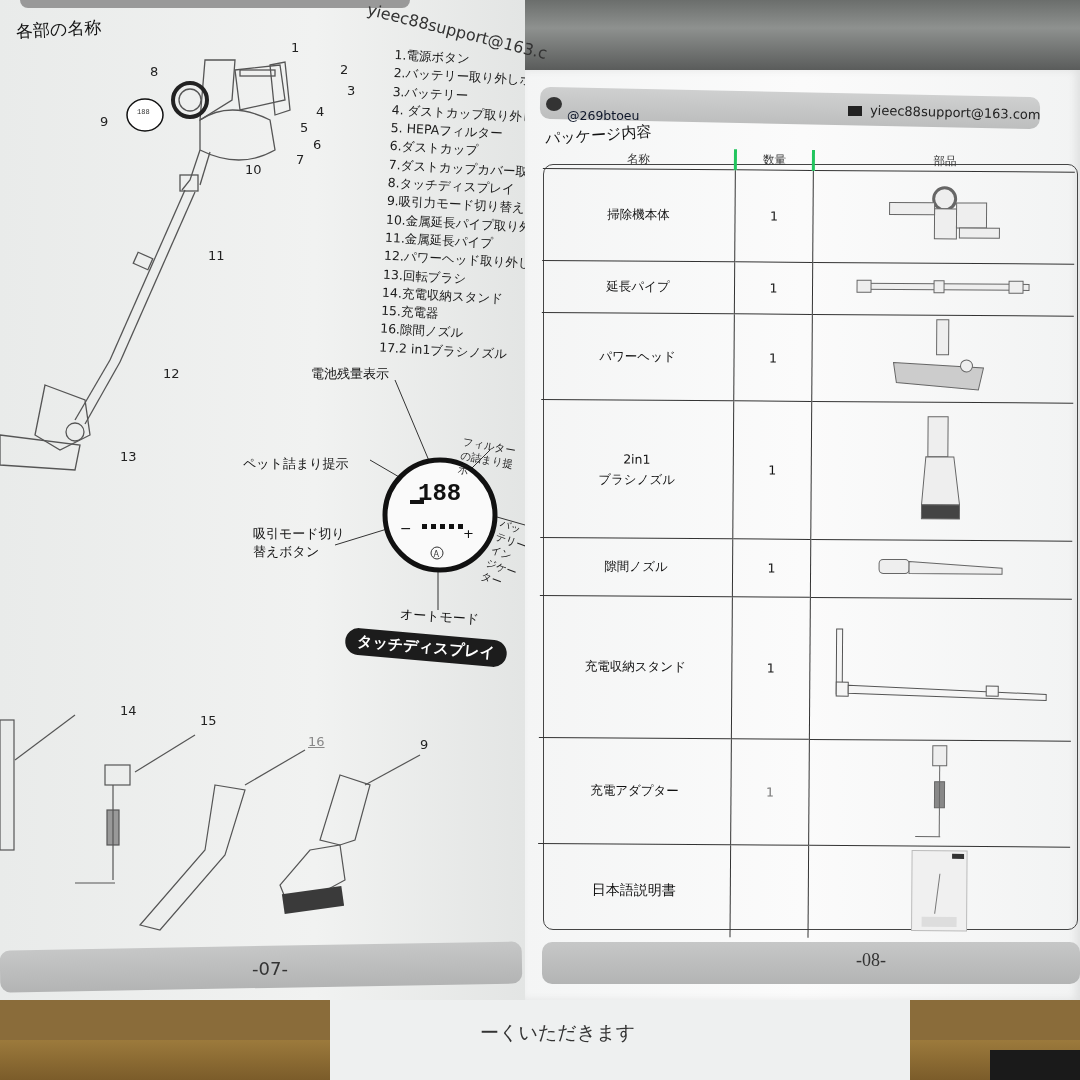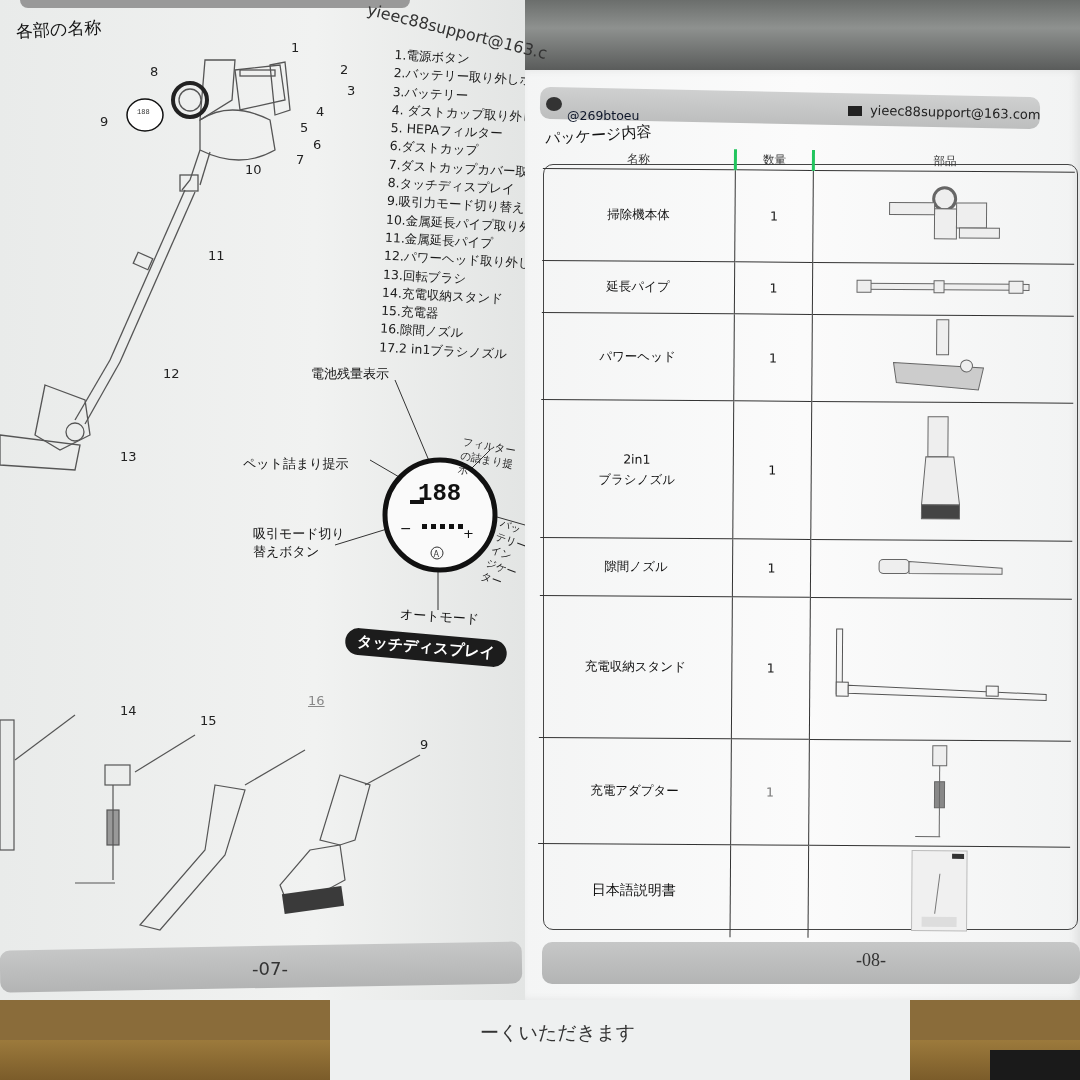--- a/index.html
+++ b/index.html
@@ -155,21 +155,21 @@
       <line x1="245" y1="85" x2="305" y2="50"></line>
       <path d="M215 85 L245 90 L225 155 L160 230 L140 225 L205 150 Z"></path>
       <line x1="365" y1="85" x2="420" y2="55"></line>
       <path d="M340 75 L370 85 L355 140 L340 145 L320 140 Z"></path>
       <path d="M310 150 L340 145 L345 180 L290 210 L280 185 Z"></path>
     </g>
     <rect x="283" y="190" width="60" height="20" fill="#3a3a3a" transform="rotate(-8 313 200)"></rect>
   </svg>
   <div class="callout-num" style="left:72px;top:703px;margin-left:48px;">14</div>
   <div class="callout-num" style="left:200px;top:713px;">15</div>
-  <div class="callout-num" style="left:308px;top:693px;color:#888;text-decoration:underline;">16</div>
+  <div class="callout-num" style="left:308px;top:734px;color:#888;text-decoration:underline;">16</div>
   <div class="callout-num" style="left:420px;top:737px;">9</div>
 
   <div class="footer-band" style="left:0;top:946px;width:522px;transform:rotate(-1deg);"></div>
   <div class="footer-num" style="left:252px;top:958px;">-07-</div>
 </div>
 
 <div class="page-right"></div>
 <div class="header-band"></div>
 <span style="position:absolute;left:546px;top:97px;width:16px;height:14px;background:#333;border-radius:50%;"></span>
 <div class="handle">@269btoeu</div>

